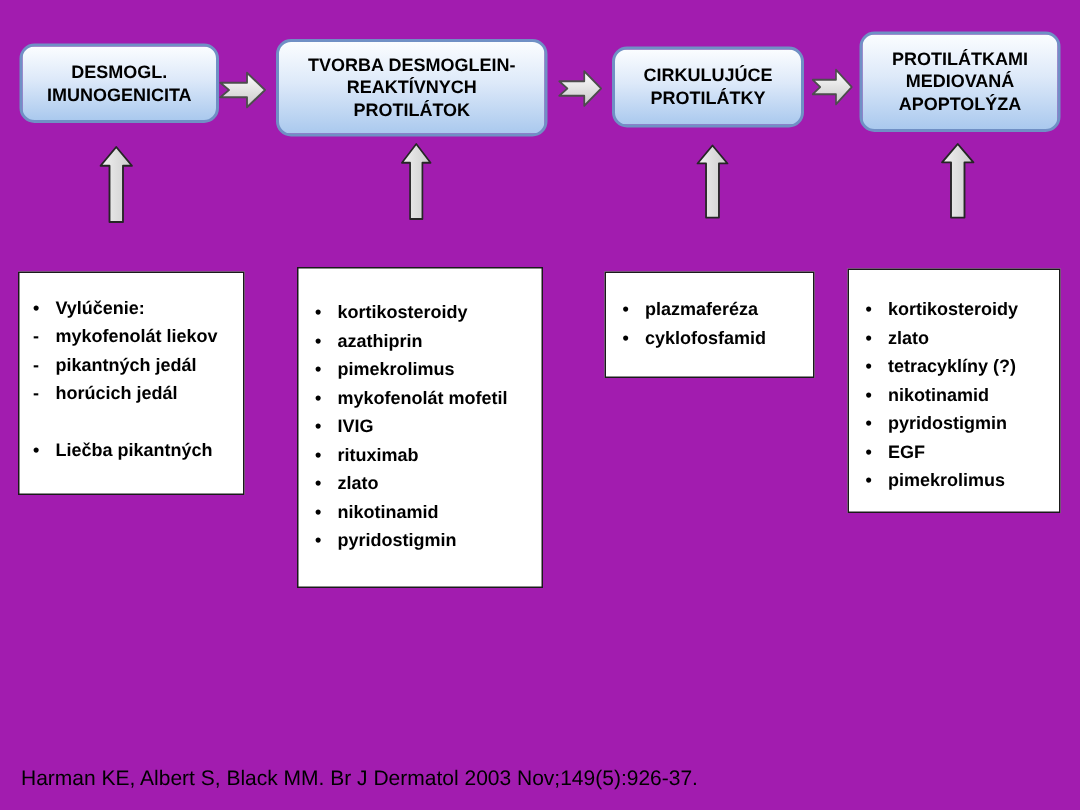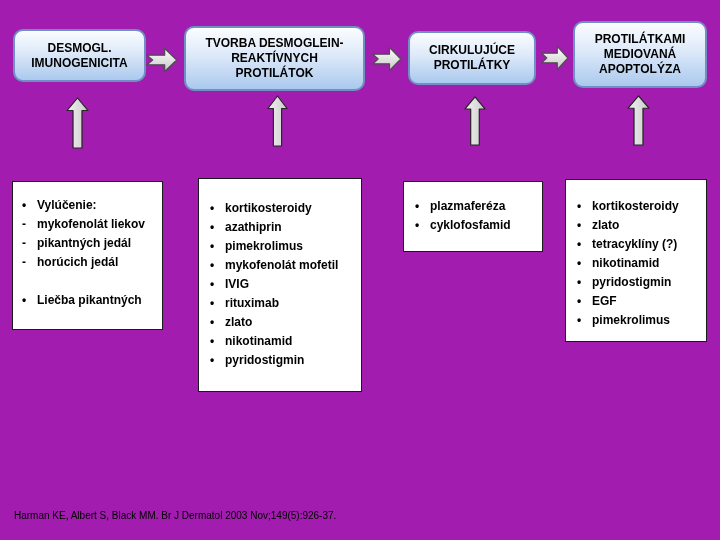--- a/index.html
+++ b/index.html
@@ -35,21 +35,21 @@
     position:absolute;box-sizing:border-box;background:#ffffff;
     border:1px solid #1a1a1a;font-weight:bold;font-size:12px;
   }
   .la{left:12px;top:181px;width:151px;height:149px;padding:13px 4px 0 9px;}
   .lb{left:198px;top:178px;width:164px;height:214px;padding:19px 4px 0 11px;}
   .lc{left:403px;top:181px;width:140px;height:71px;padding:14px 4px 0 11px;}
   .ld{left:565px;top:179px;width:142px;height:163px;padding:16px 4px 0 11px;}
   .row{display:flex;align-items:center;height:19px;white-space:nowrap;}
   .row .marker{flex:0 0 15px;width:15px;}
   
-  .citation{position:absolute;left:14px;top:510px;font-size:10px;font-weight:400;}
+  .citation{position:absolute;left:14px;top:510px;font-size:14px;font-weight:400;}
 </style>
 </head>
 <body>
 
 <div class="slide">
 
   <svg width="0" height="0" style="position:absolute" aria-hidden="true">
     <defs>
       <linearGradient id="gradR" x1="0" y1="0" x2="0" y2="1">
         <stop offset="0" stop-color="#ffffff"></stop>

